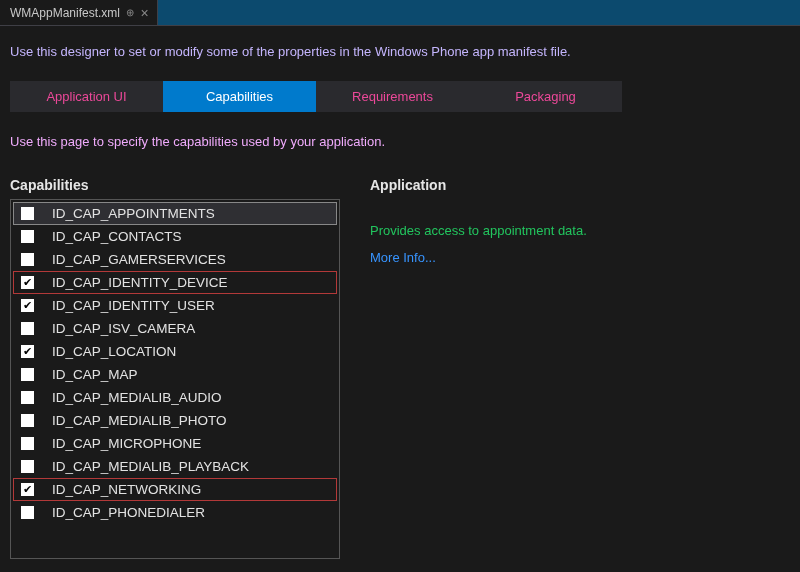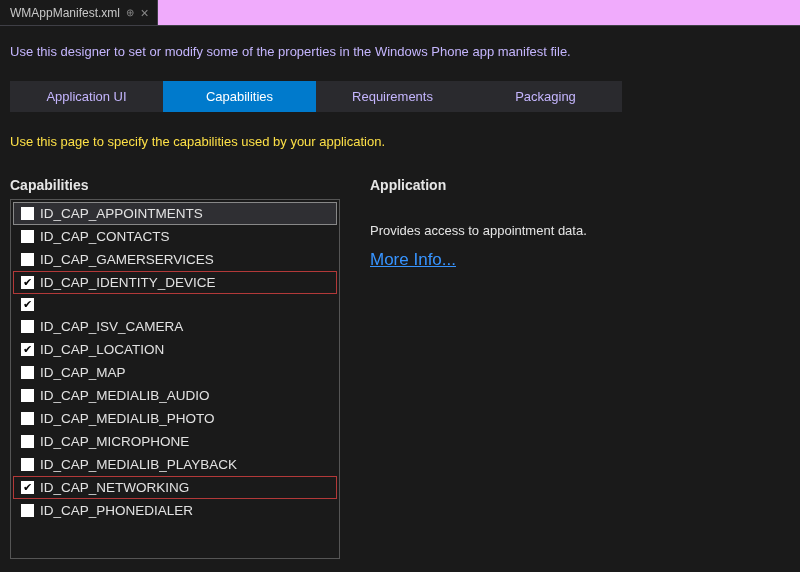--- a/index.html
+++ b/index.html
@@ -7,21 +7,21 @@
     width: 800px;
     height: 572px;
     background: #1a1a1a;
     font-family: "Segoe UI", Tahoma, sans-serif;
     font-size: 13px;
     color: #d0d0d0;
     overflow: hidden;
   }
   .tab-bar {
     height: 26px;
-    background: #f0abfc;
+    background: #0c4a6e;
     display: flex;
     align-items: stretch;
     border-bottom: 1px solid #3f3f46;
   }
   .file-tab {
     display: flex;
     align-items: center;
     padding: 0 8px 0 10px;
     background: #1a1a1a;
     color: #c8c8c8;
@@ -50,31 +50,31 @@
   .nav-tabs {
     display: flex;
     margin-bottom: 22px;
     background: #222225;
     width: 612px;
   }
   .nav-tab {
     width: 153px;
     text-align: center;
     padding: 8px 0;
-    color: #c4b5fd;
+    color: #ec4899;
     cursor: pointer;
     font-size: 13px;
     background: #2a2a2e;
   }
   .nav-tab.active {
     background: #007acc;
     color: #ffffff;
   }
   .page-desc {
-    color: #fde047;
+    color: #f0abfc;
     margin-bottom: 28px;
   }
   .columns {
     display: flex;
     gap: 30px;
   }
   .col-left {
     width: 330px;
   }
   .col-right {
@@ -88,21 +88,21 @@
   }
   .cap-listbox {
     border: 1px solid #555;
     padding: 2px;
     height: 360px;
     overflow: hidden;
   }
   .cap-item {
     display: flex;
     align-items: center;
-    gap: 6px;
+    gap: 18px;
     padding: 4px 8px;
     color: #e2e2e2;
     font-size: 13.5px;
     cursor: pointer;
   }
   .cap-item.selected {
     border: 1px solid #888;
     background: #2f2f33;
     padding: 3px 7px;
   }
@@ -116,29 +116,28 @@
     background: #fff;
     display: inline-flex;
     align-items: center;
     justify-content: center;
     font-size: 11px;
     color: #000;
     line-height: 1;
     flex-shrink: 0;
   }
   .desc-text {
-    color: #e5e5e5;
+    color: #22c55e;
     margin-top: 30px;
     margin-bottom: 12px;
   }
   .more-info {
     color: #3794ff;
-    text-decoration: underline;
-    cursor: pointer;
-    font-size: 17px;
+    cursor: pointer;
+    font-size: 13px;
   }
 </style>
 </head>
 <body>
 
 <div class="tab-bar">
   <div class="file-tab">
     <span>WMAppManifest.xml</span>
     <span class="pin">⊕</span>
     <span class="close">×</span>
@@ -172,20 +171,21 @@
           <div class="cap-item">
             <span class="checkbox"></span>
             <span>ID_CAP_GAMERSERVICES</span>
           </div>
           <div class="cap-item highlighted">
             <span class="checkbox">✔</span>
             <span>ID_CAP_IDENTITY_DEVICE</span>
           </div>
           <div class="cap-item">
             <span class="checkbox">✔</span>
+            <span>ID_CAP_IDENTITY_USER</span>
           </div>
           <div class="cap-item">
             <span class="checkbox"></span>
             <span>ID_CAP_ISV_CAMERA</span>
           </div>
           <div class="cap-item">
             <span class="checkbox">✔</span>
             <span>ID_CAP_LOCATION</span>
           </div>
           <div class="cap-item">

